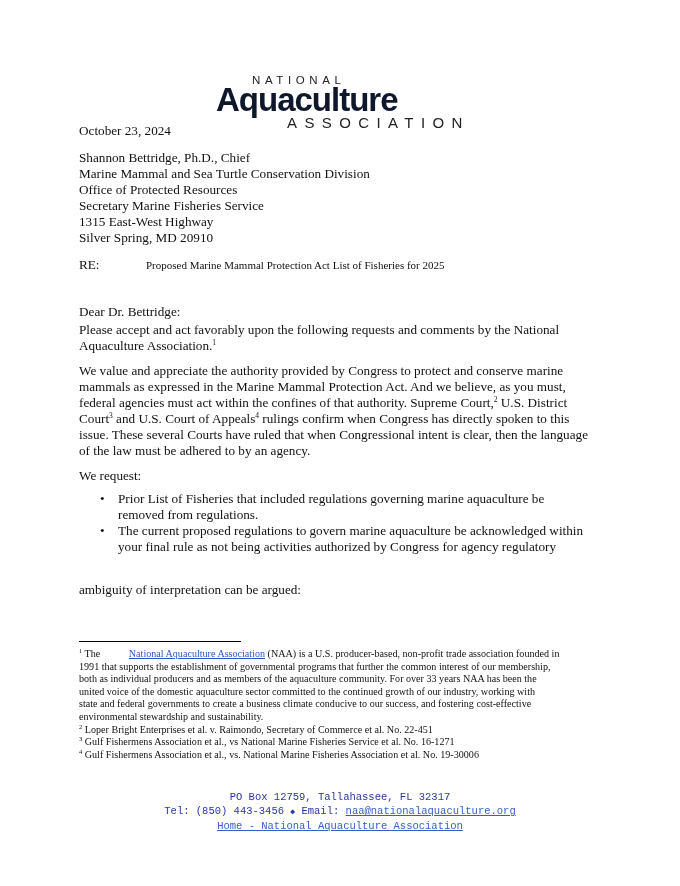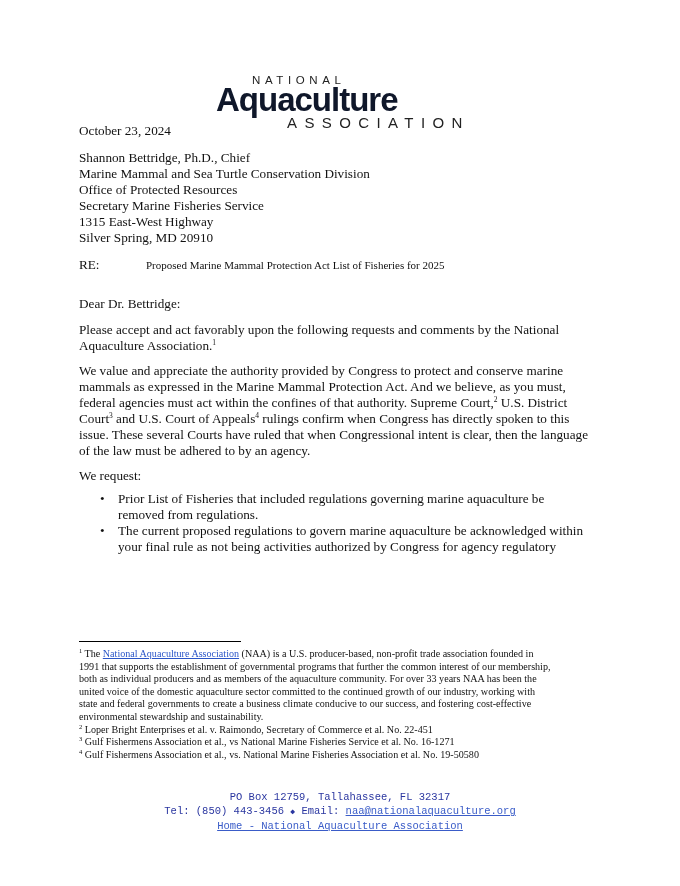--- a/index.html
+++ b/index.html
@@ -30,21 +30,21 @@
 
     .bullets { position: absolute; left: 79px; top: 491px; width: 560px; font-size: 13.2px; line-height: 16px; }
     .bullet-item { position: relative; padding-left: 39px; margin-bottom: 0px; }
     .bullet-dot { position: absolute; left: 21px; top: 0; }
     .bullet-item .line { display: block; white-space: nowrap; }
 
     .fn-rule { position: absolute; left: 79px; top: 641px; width: 162px; height: 0; border-top: 1px solid #000; }
     .footnotes { position: absolute; left: 79px; top: 648px; width: 560px; font-size: 10.1px; line-height: 12.6px; }
     .footnotes .line { display: block; white-space: nowrap; }
     .footnotes sup { font-size: 6.5px; vertical-align: 4px; }
-    .fn-link { color: #2a55c8; text-decoration: underline; }
+    .fn-link { color: #2a55c8; text-decoration: underline; margin-left: 26px; }
 
     .letterfoot { position: absolute; left: 0; top: 790px; width: 680px; text-align: center;
       font-family: Liberation Mono, monospace; font-size: 10.5px; line-height: 14px; color: #2a36a0; }
     .letterfoot .row { display: block; }
     .lf-link { color: #3a5cc8; text-decoration: underline; }
     .diamond { font-size: 8px; color: #2a36a0; }
   </style>
 </head>
 <body>
 
@@ -65,21 +65,21 @@
     <span class="line">Secretary Marine Fisheries Service</span>
     <span class="line">1315 East-West Highway</span>
     <span class="line">Silver Spring, MD 20910</span>
   </div>
 
   <div class="re-label">RE:</div>
   <div class="re-body">
     <span class="line" style="display:block">Proposed Marine Mammal Protection Act List of Fisheries for 2025</span>
   </div>
 
-  <div class="txt" style="top:296px;">Dear Dr. Bettridge:</div>
+  <div class="txt" style="top:304px;">Dear Dr. Bettridge:</div>
 
   <div class="para" style="top:322px;">
     <span class="line">Please accept and act favorably upon the following requests and comments by the National</span>
     <span class="line"><span>Aquaculture Association.</span><sup>1</sup></span>
   </div>
 
   <div class="para" style="top:363px;">
     <span class="line">We value and appreciate the authority provided by Congress to protect and conserve marine</span>
     <span class="line">mammals as expressed in the Marine Mammal Protection Act. And we believe, as you must,</span>
     <span class="line"><span>federal agencies must act within the confines of that authority. Supreme Court,</span><sup>2</sup><span> U.S. District</span></span>
@@ -97,34 +97,35 @@
       <span class="line">removed from regulations.</span>
     </div>
     <div class="bullet-item">
       <span class="bullet-dot">•</span>
       <span class="line">The current proposed regulations to govern marine aquaculture be acknowledged within</span>
       <span class="line">your final rule as not being activities authorized by Congress for agency regulatory</span>
     </div>
   </div>
 
   <div class="para" style="top:582px;">
+    <span class="line">ambiguity of interpretation can be argued:</span>
   </div>
 
   <div class="fn-rule"></div>
 
   <div class="footnotes">
     <span class="line"><sup>1</sup><span> The </span><a class="fn-link">National Aquaculture Association</a><span> (NAA) is a U.S. producer-based, non-profit trade association founded in</span></span>
     <span class="line">1991 that supports the establishment of governmental programs that further the common interest of our membership,</span>
     <span class="line">both as individual producers and as members of the aquaculture community. For over 33 years NAA has been the</span>
     <span class="line">united voice of the domestic aquaculture sector committed to the continued growth of our industry, working with</span>
     <span class="line">state and federal governments to create a business climate conducive to our success, and fostering cost-effective</span>
     <span class="line">environmental stewardship and sustainability.</span>
     <span class="line"><sup>2</sup><span> Loper Bright Enterprises et al. v. Raimondo, Secretary of Commerce et al. No. 22-451</span></span>
     <span class="line"><sup>3</sup><span> Gulf Fishermens Association et al., vs National Marine Fisheries Service et al. No. 16-1271</span></span>
-    <span class="line"><sup>4</sup><span> Gulf Fishermens Association et al., vs. National Marine Fisheries Association et al. No. 19-50580</span></span>
+    <span class="line"><sup>4</sup><span> Gulf Fishermens Association et al., vs. National Marine Fisheries Association et al. No. 19-30006</span></span>
   </div>
 
   <div class="letterfoot">
     <span class="row">PO Box 12759, Tallahassee, FL 32317</span>
     <span class="row"><span>Tel: (850) 443-3456</span> <span class="diamond">◆</span>  <span>Email: </span><a class="lf-link">naa@nationalaquaculture.org</a></span>
     <span class="row"><a class="lf-link">Home - National Aquaculture Association</a></span>
   </div>
 
 </div>
 

